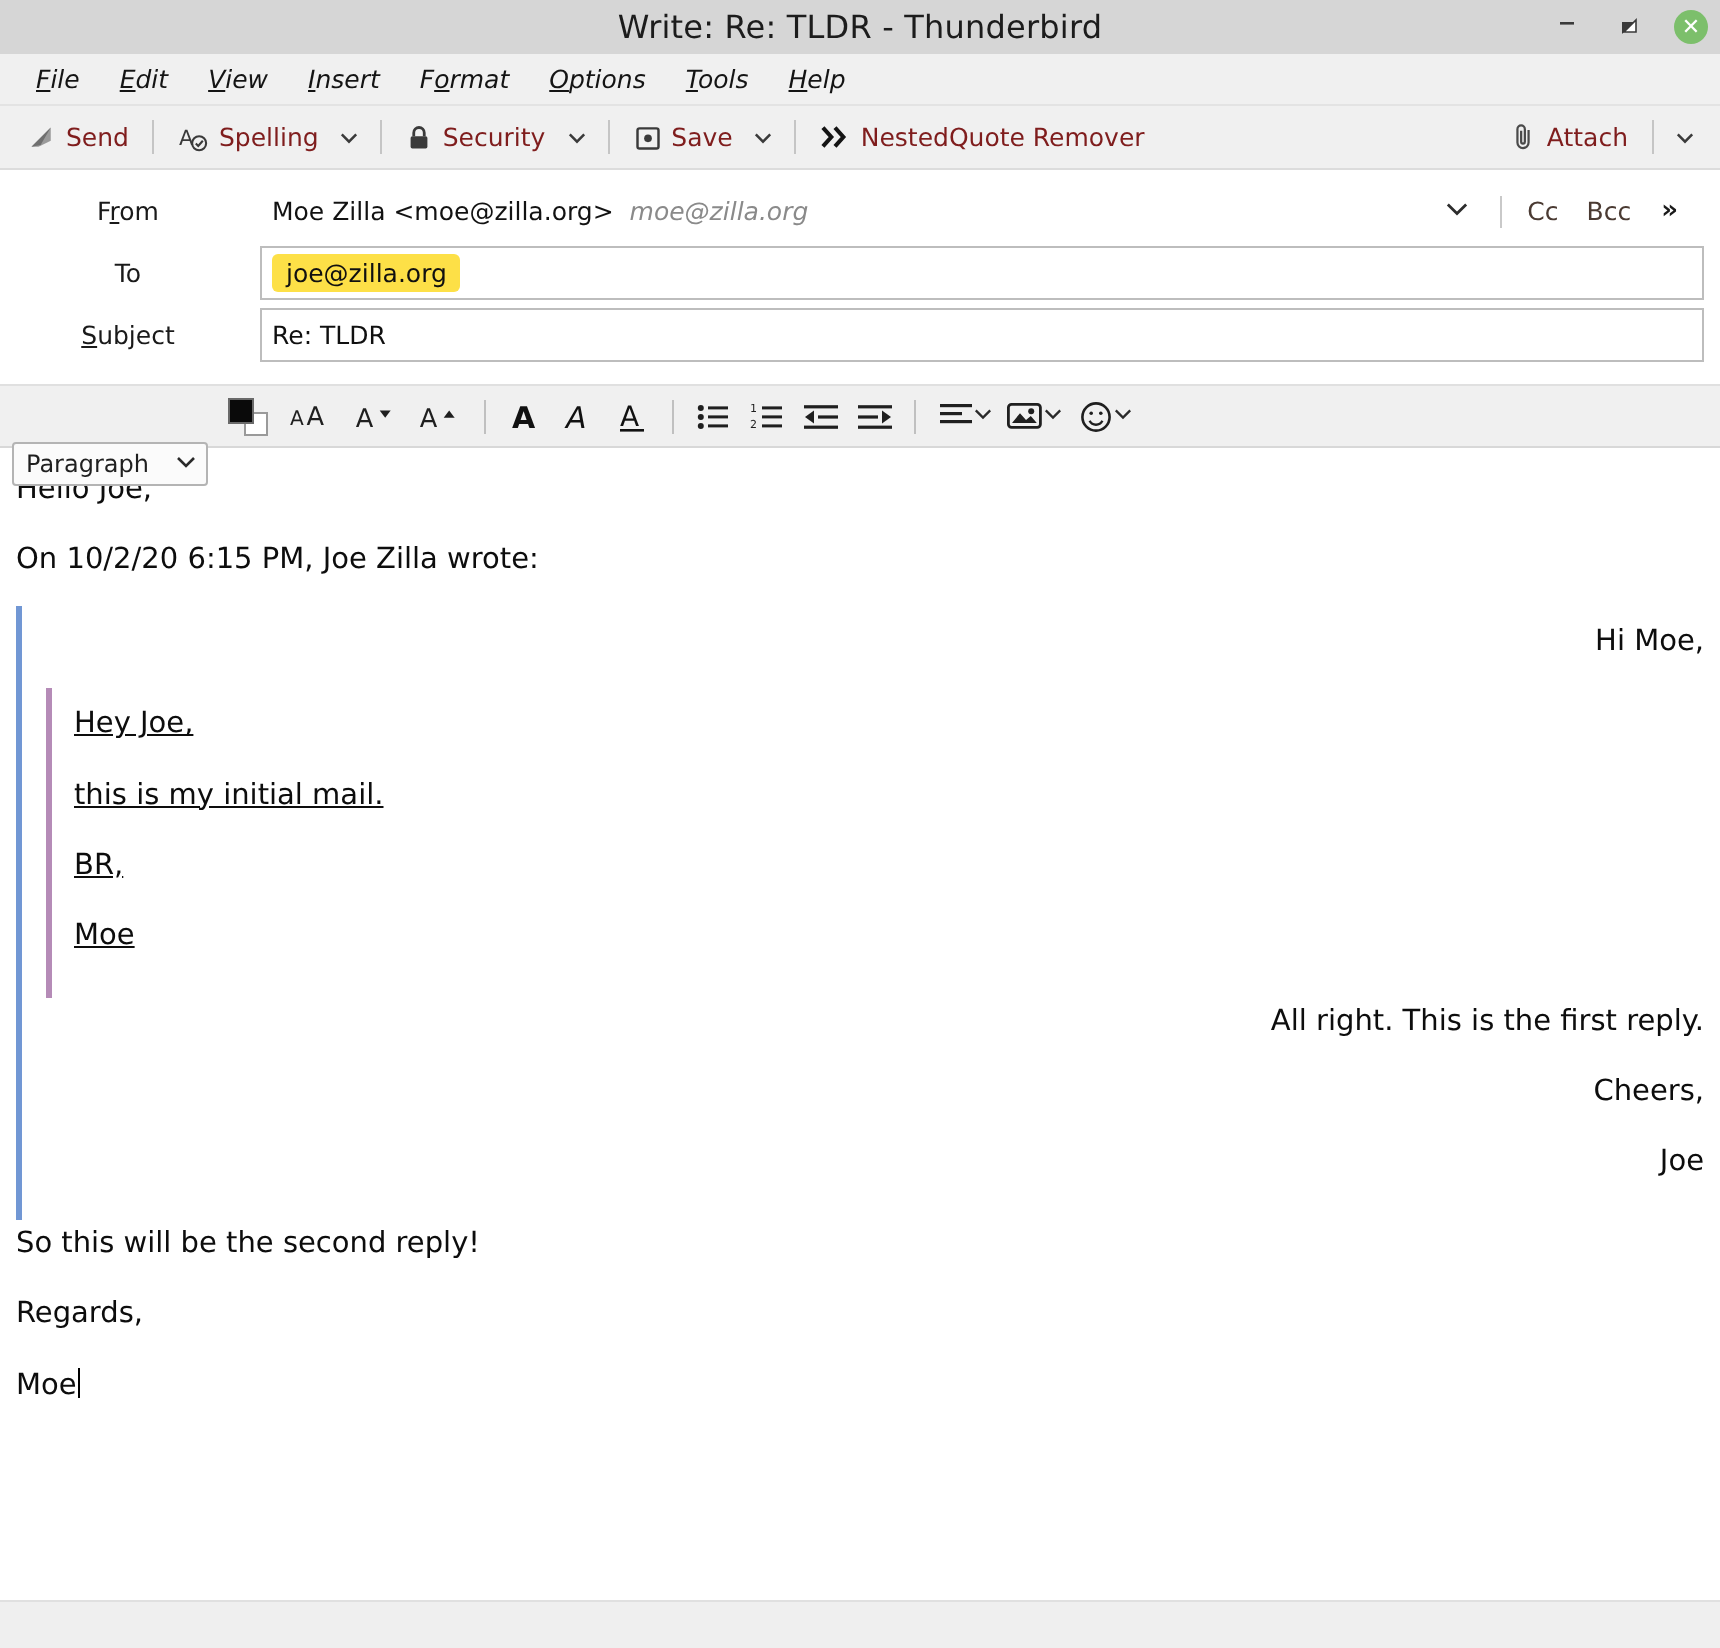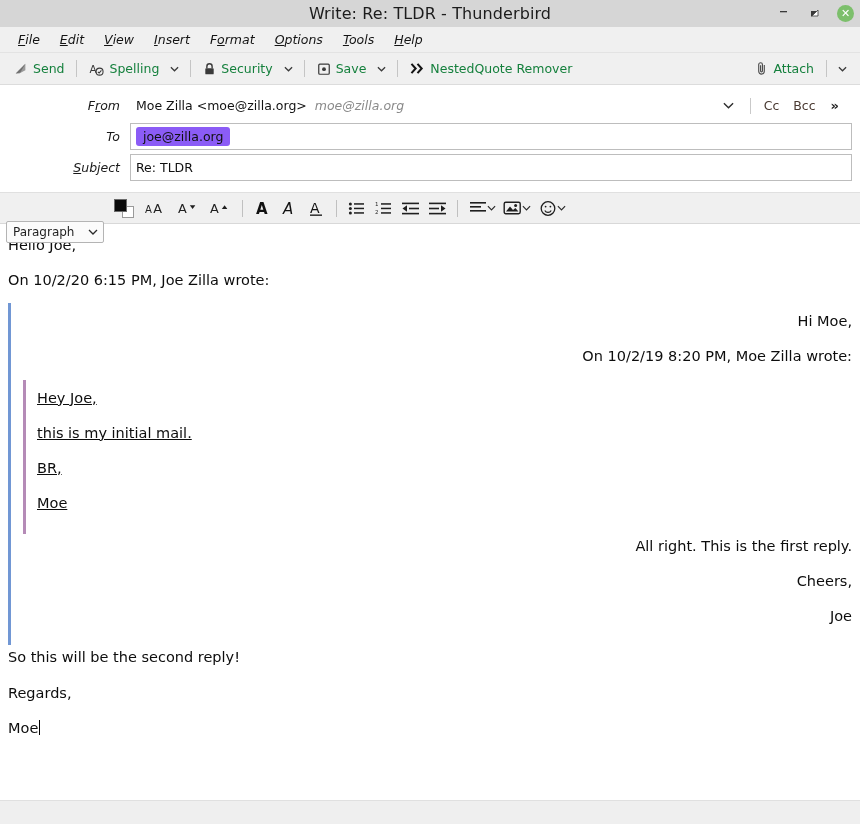--- a/index.html
+++ b/index.html
@@ -65,21 +65,21 @@
   .toolbar {
     height: 32px; min-height: 32px;
     background: #f0f0f0;
     display: flex; align-items: center;
     padding: 0 8px;
     border-bottom: 1px solid #dcdcdc;
   }
   .tb-btn {
     display: flex; align-items: center; gap: 5px;
     padding: 3px 6px;
-    font-size: 12.5px; color: #15803d;
+    font-size: 12.5px; color: #7f1d1d;
     white-space: nowrap;
   }
   .tb-split {
     display: flex; align-items: center;
   }
   .tb-arrow {
     padding: 3px 5px; color: #3a3a3a; font-size: 9px;
     display: flex; align-items: center;
   }
   .tb-sep {
@@ -95,22 +95,22 @@
     padding: 6px 8px 8px 8px;
     border-bottom: 1px solid #e0e0e0;
   }
   .hrow {
     display: flex; align-items: center;
     min-height: 29px;
     margin-bottom: 2px;
   }
   .hlabel {
     width: 122px; min-width: 122px;
-    text-align: right; padding-right: 10px;
-    font-size: 12.5px; color: #1a1a1a; font-style: italic;
+    text-align: center; padding-right: 10px;
+    font-size: 12.5px; color: #1a1a1a;
   }
   .hlabel u { text-decoration: underline; }
 
   .from-box {
     flex: 1; display: flex; align-items: center;
     height: 26px;
     padding: 0 6px;
     position: relative;
   }
   .from-name { font-size: 12.5px; color: #121212; }
@@ -135,21 +135,21 @@
   .field {
     flex: 1;
     height: 27px;
     border: 1px solid #bdbdbd;
     background: #ffffff;
     display: flex; align-items: center;
     padding: 0 5px;
     font-size: 12.5px; color: #101010;
   }
   .pill {
-    background: #8b5cf6;
+    background: #fde047;
     border-radius: 3px;
     padding: 2px 7px;
     font-size: 12.5px; color: #101010;
     line-height: 1.25;
   }
 
   
   .formatbar {
     height: 31px; min-height: 31px;
     background: #f0f0f0;
@@ -552,21 +552,20 @@
     </div>
   </div>
 
   <div class="compose">
 
     <div class="para">Hello Joe,</div>
     <div class="para">On 10/2/20 6:15 PM, Joe Zilla wrote:</div>
 
     <div class="quote1">
       <div class="para">Hi Moe,</div>
-      <div class="para">On 10/2/19 8:20 PM, Moe Zilla wrote:</div>
 
       <div class="quote2">
         <div class="para">Hey Joe,</div>
         <div class="para">this is my initial mail.</div>
         <div class="para">BR,</div>
         <div class="para">Moe</div>
       </div>
 
       <div class="para">All right. This is the first reply.</div>
       <div class="para">Cheers,</div>

